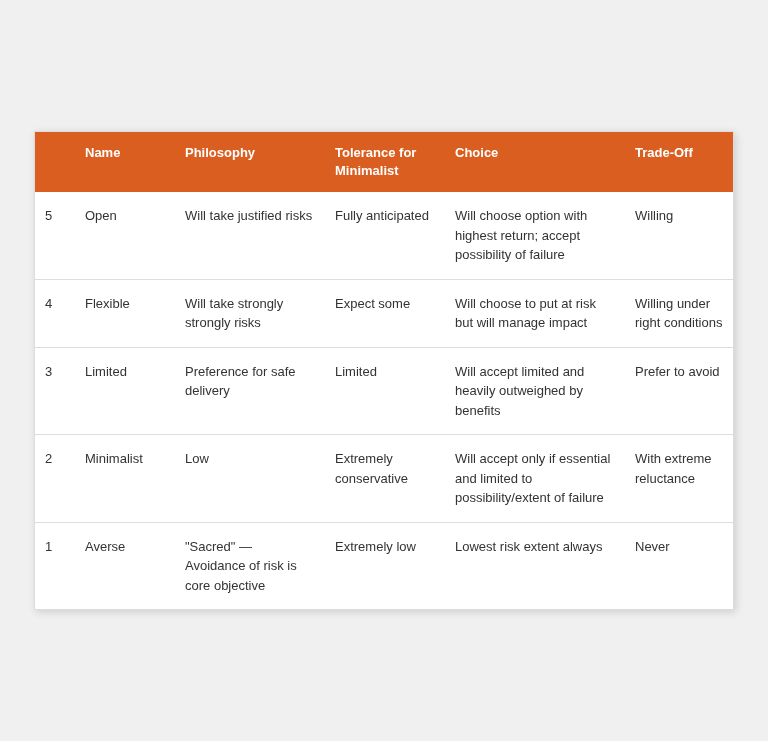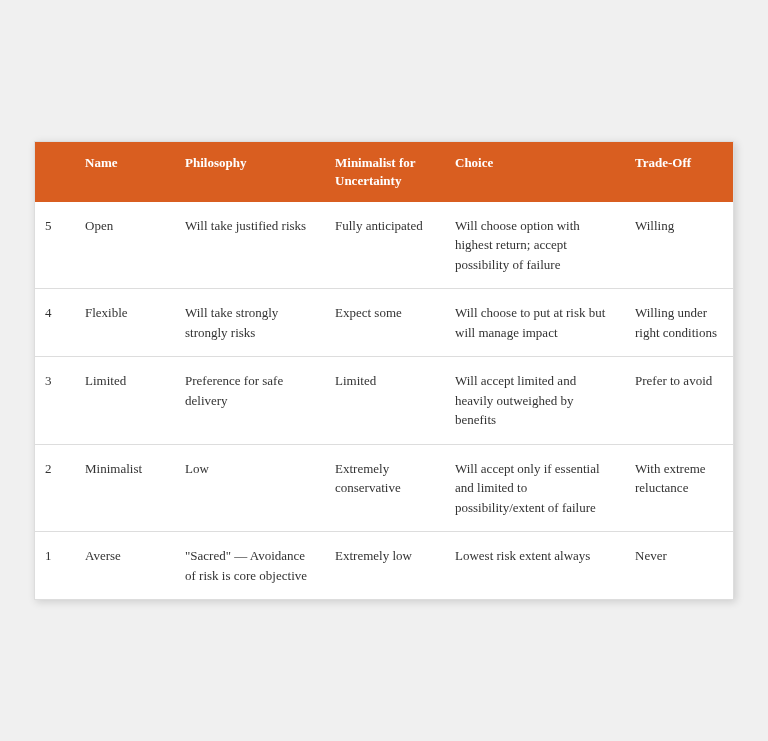--- a/index.html
+++ b/index.html
@@ -1,19 +1,18 @@
 <!DOCTYPE html>
 <html><head>
   <meta charset="utf-8">
   <style>
     * {
       box-sizing: border-box;
       margin: 0;
       padding: 0;
-      font-family: Liberation Serif, serif;
     }
 
     body {
       background: #f0f0f0;
       display: flex;
       justify-content: center;
       align-items: center;
       min-height: 100vh;
       font-family: Arial, sans-serif;
     }
@@ -70,21 +69,21 @@
     }
   </style>
 </head>
 <body>
 
 <div class="table-wrapper">
   <div class="table-header">
     <div class="col"></div>
     <div class="col">Name</div>
     <div class="col">Philosophy</div>
-    <div class="col">Minimalist for Uncertainty</div>
+    <div class="col">Tolerance for Minimalist</div>
     <div class="col">Choice</div>
     <div class="col">Trade-Off</div>
   </div>
   <div class="table-body">
   <div class="row">
         <div class="cell cell-number">5</div>
         <div class="cell cell-name">Open</div>
         <div class="cell">Will take justified risks</div>
         <div class="cell">Fully anticipated</div>
         <div class="cell">Will choose option with highest return; accept possibility of failure</div>

